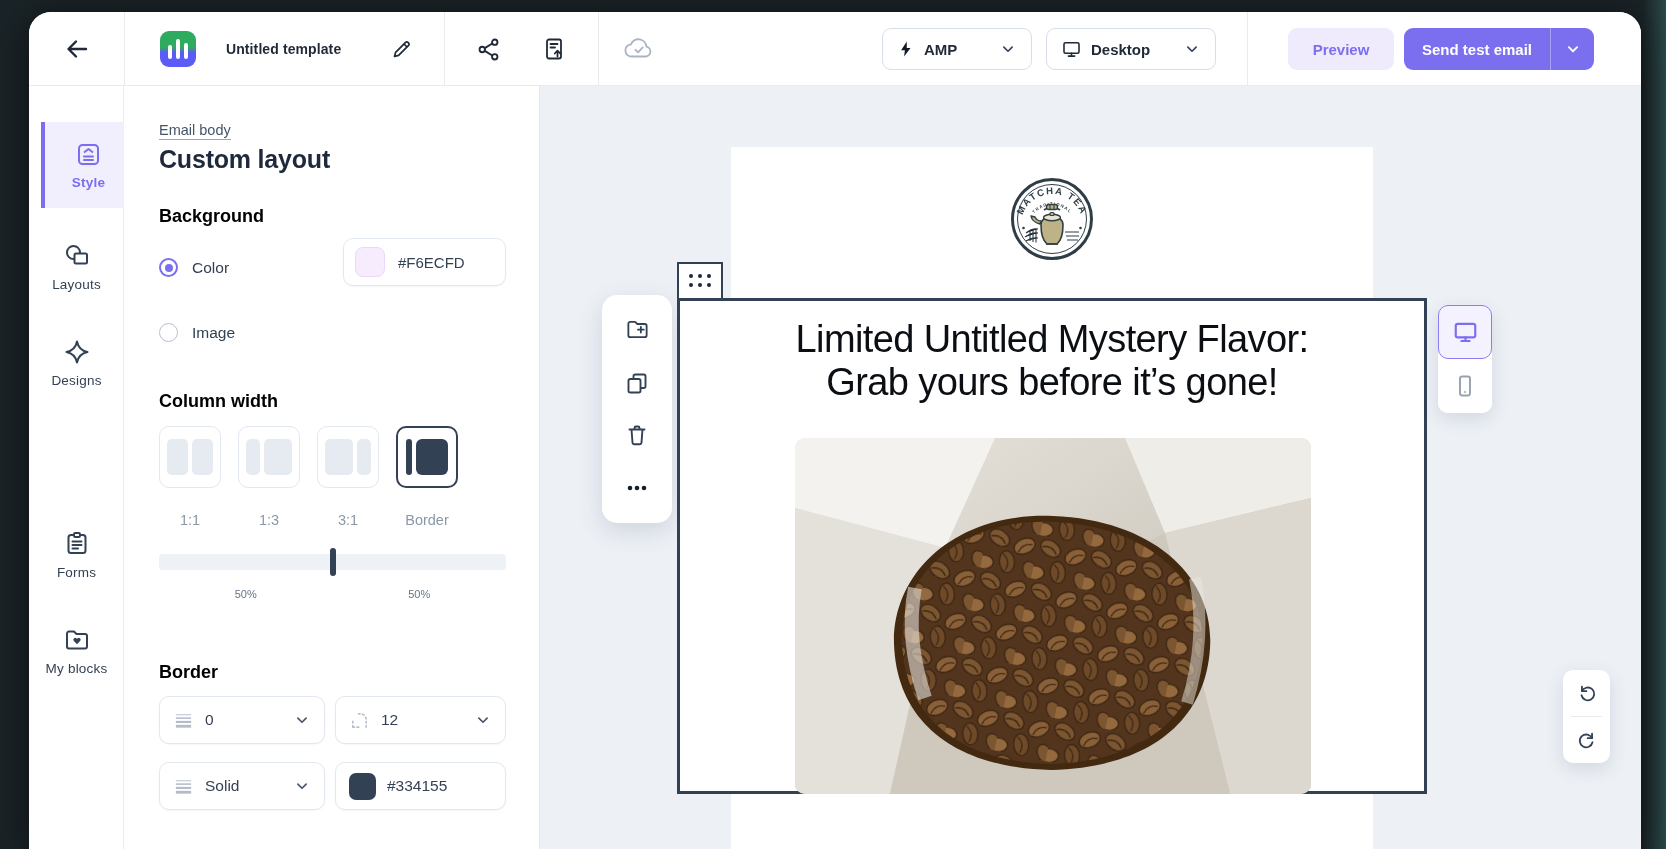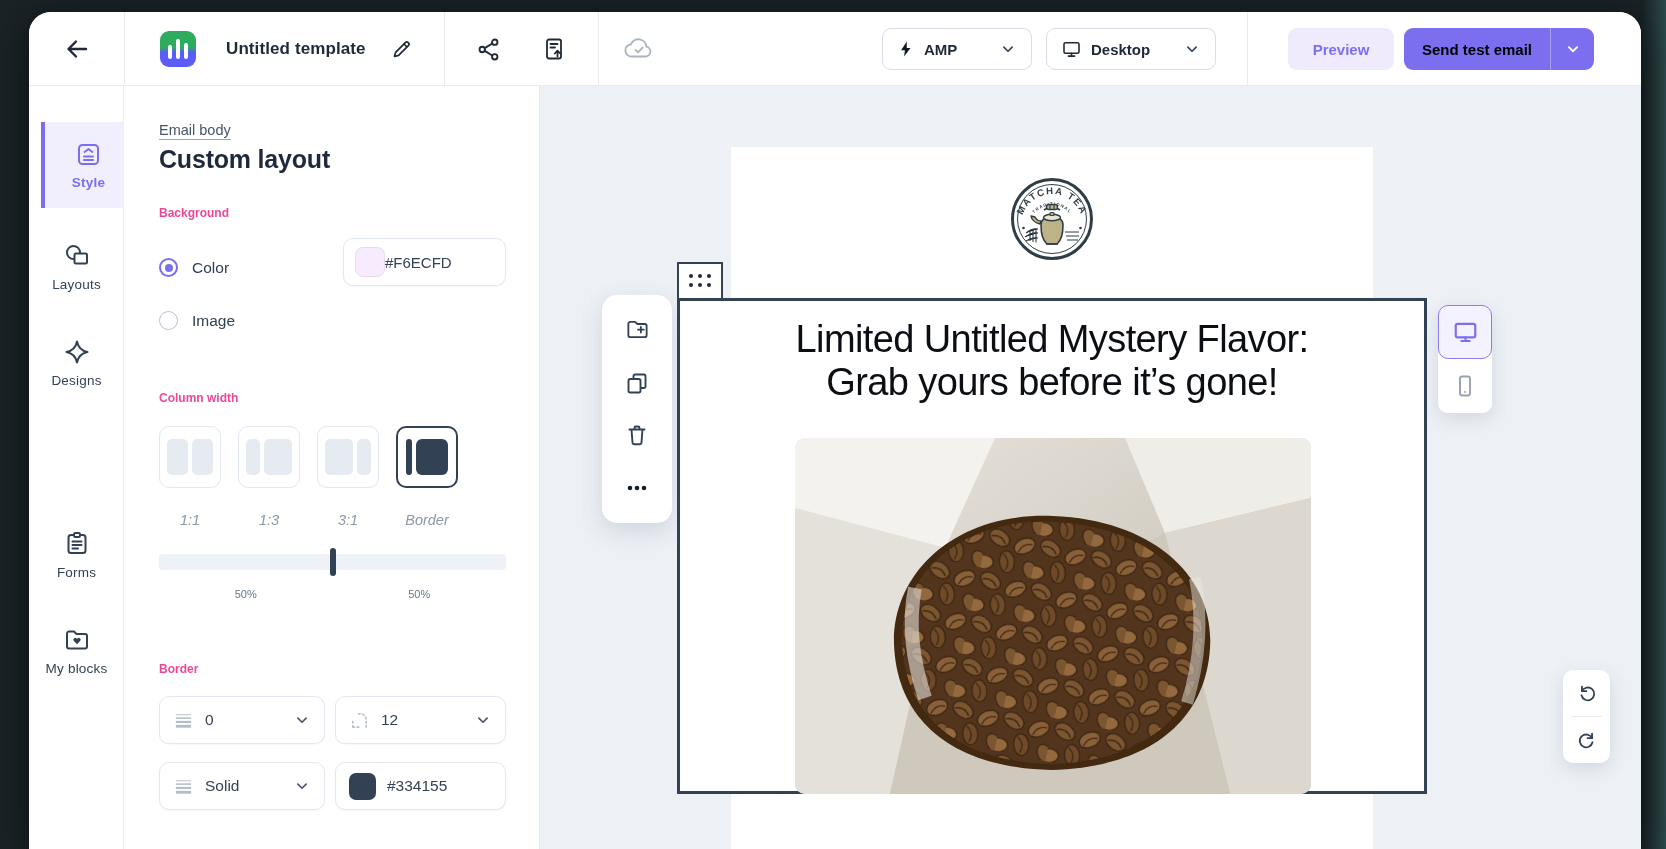--- a/index.html
+++ b/index.html
@@ -17,72 +17,72 @@
   
   .topbar { position:absolute; left:0; top:0; width:100%; height:74px; background:#fff; border-bottom:1px solid #e8ecf1; }
   .tb-item { position:absolute; display:flex; align-items:center; }
   .vdiv { position:absolute; top:0; width:1px; height:74px; background:#e8ecf1; }
   .back-btn { left:30px; top:19px; width:36px; height:36px; justify-content:center; cursor:pointer; }
   .logo-badge { left:131px; top:19px; width:36px; height:36px; border-radius:9px;
     background:linear-gradient(180deg,#2fab5f 0%,#2fab5f 46%,#5b5bf7 60%,#5b5bf7 100%);
     display:flex; align-items:flex-end; justify-content:center; gap:4px; padding:7px 8px 8px; }
   .logo-bar { width:4.5px; background:#fff; border-radius:3px; }
   .logo-bar.b1{height:14px;} .logo-bar.b2{height:20px;} .logo-bar.b3{height:16px;}
-  .tpl-title { left:197px; top:0; height:74px; font-size:17px; font-weight:700; color:#1f2937; letter-spacing:.1px; }
+  .tpl-title { left:197px; top:0; height:74px; font-size:14px; font-weight:700; color:#1f2937; letter-spacing:.1px; }
   .pencil { left:362px; top:26px; }
   .icon-btn { cursor:pointer; }
   .share-ic { left:447px; top:25px; }
   .doc-ic { left:512px; top:24px; }
   .cloud-ic { left:594px; top:24px; }
   .hdr-btn { height:42px; top:16px; border:1px solid #d8dee6; border-radius:9px; background:#fff;
     display:flex; align-items:center; gap:9px; padding:0 14px; font-size:15px; font-weight:600; color:#1f2937; cursor:pointer; position:absolute; }
   .amp-btn { left:853px; width:150px; }
   .desktop-btn { left:1017px; width:170px; }
   .hdr-btn .chev { margin-left:auto; }
   .preview-btn { position:absolute; left:1259px; top:16px; width:106px; height:42px; border-radius:9px;
     background:#efebfd; color:#7b6ff0; font-size:15px; font-weight:600; display:flex; align-items:center; justify-content:center; cursor:pointer; }
   .send-btn { position:absolute; left:1375px; top:16px; height:42px; border-radius:9px; overflow:hidden;
-    background:#7b6ff0; color:#000000; display:flex; align-items:stretch; cursor:pointer; }
+    background:#7b6ff0; color:#ffffff; display:flex; align-items:stretch; cursor:pointer; }
   .send-main { padding:0 18px; display:flex; align-items:center; font-size:15px; font-weight:600; }
   .send-caret { width:44px; display:flex; align-items:center; justify-content:center; border-left:1px solid rgba(255,255,255,.35); }
   
   .sidebar { position:absolute; left:0; top:74px; width:95px; height:763px; background:#fff; border-right:1px solid #e9edf2; }
   .sb-item { position:absolute; left:0; width:95px; height:86px; display:flex; flex-direction:column; align-items:center; justify-content:center; gap:7px; cursor:pointer; }
   .sb-item .sb-label { font-size:13.5px; color:#334155; letter-spacing:.2px; }
   .sb-item.active { background:#f1eefe;margin-left:12px; }
   .sb-item.active::before { content:""; position:absolute; left:0; top:0; width:4px; height:100%; background:#7b6ff0; }
   .sb-item.active .sb-label { color:#7b6ff0; font-weight:700; }
   
   .panel { position:absolute; left:95px; top:74px; width:416px; height:763px; background:#fff; border-right:1px solid #e5eaf0; }
   .p-inner { position:absolute; left:35px; top:0; width:347px; }
   .breadcrumb { position:absolute; top:36px; font-size:14.5px; color:#475569; border-bottom:1px solid #9aa7b5; padding-bottom:1px; cursor:pointer; }
   .p-title { position:absolute; top:59px; font-size:25px; font-weight:700; color:#1e293b; letter-spacing:-.2px; }
-  .sec-h { font-size:12px; font-weight:700; color:#ec4899; position:absolute; }
+  .sec-h { font-size:18px; font-weight:700; color:#000000; position:absolute; }
   .bg-h { top:120px; }
   .radio-row { position:absolute; display:flex; align-items:center; gap:14px; cursor:pointer; }
-  .row-color { top:172px; } .row-image { top:225px; }
+  .row-color { top:172px; } .row-image { top:237px; }
   .radio { width:19px; height:19px; border-radius:50%; position:relative; }
   .radio.sel { border:2px solid #7b6ff0; }
   .radio.sel::after { content:""; position:absolute; left:3.5px; top:3.5px; width:8px; height:8px; border-radius:50%; background:#7b6ff0; }
   .radio.unsel { border:1.5px solid #b9c2cd; }
   .radio-label { font-size:15.5px; color:#334155; }
   .swatch-btn { position:absolute; left:184px; top:152px; width:163px; height:48px; border:1px solid #e2e8f0; border-radius:10px;
-    background:#fff; display:flex; align-items:center; padding:0 11px; cursor:pointer; box-shadow:0 1px 2px rgba(15,23,42,.04); }
+    background:#fff; display:flex; align-items:center; gap:13px; padding:0 11px; cursor:pointer; box-shadow:0 1px 2px rgba(15,23,42,.04); }
   .swatch { width:30px; height:30px; border-radius:8px; background:#f6ecfd; border:1px solid #ead9f7; }
   .swatch-hex { font-size:15px; color:#334155; }
   .cw-h { top:305px; }
   .cards { position:absolute; top:340px; left:0; display:flex; gap:17px; }
   .card { width:62px; height:62px; border:1px solid #e2e8f0; border-radius:10px; background:#fff;
     display:flex; align-items:center; justify-content:center; gap:4px; cursor:pointer; }
   .card .cell { background:#e6ebf1; border-radius:5px; height:36px; }
   .card.sel { border:2px solid #334155; }
   .card.sel .bar { width:6px; height:36px; background:#334155; border-radius:3px; }
   .card.sel .big { width:32px; height:36px; background:#334155; border-radius:6px; }
   .card-labels { position:absolute; top:426px; left:0; width:347px; display:flex; }
-  .card-label { width:62px; margin-right:17px; text-align:center; font-size:14.5px; color:#8b98a8;font-style:italic; }
+  .card-label { width:62px; margin-right:17px; text-align:center; font-size:14.5px; color:#8b98a8; }
   .slider { position:absolute; top:468px; left:0; width:347px; height:16px; background:#eef1f5; border-radius:4px; cursor:pointer; }
   .slider-handle { position:absolute; left:171px; top:-6px; width:6px; height:28px; background:#334155; border-radius:3px; cursor:ew-resize; }
   .pct-row { position:absolute; top:502px; left:0; width:347px; display:flex; }
   .pct { width:50%; text-align:center; font-size:11px; color:#64748b; }
   .border-h { top:576px; }
   .dd-row { position:absolute; left:0; width:347px; display:flex; justify-content:space-between; }
   .dd-row.r1 { top:610px; } .dd-row.r2 { top:676px; }
   .dd { width:166px; height:48px; border:1px solid #e2e8f0; border-radius:10px; background:#fff;
     display:flex; align-items:center; gap:11px; padding:0 13px; cursor:pointer; box-shadow:0 1px 2px rgba(15,23,42,.04); }
   .dd .dd-val { font-size:15.5px; color:#334155; }

